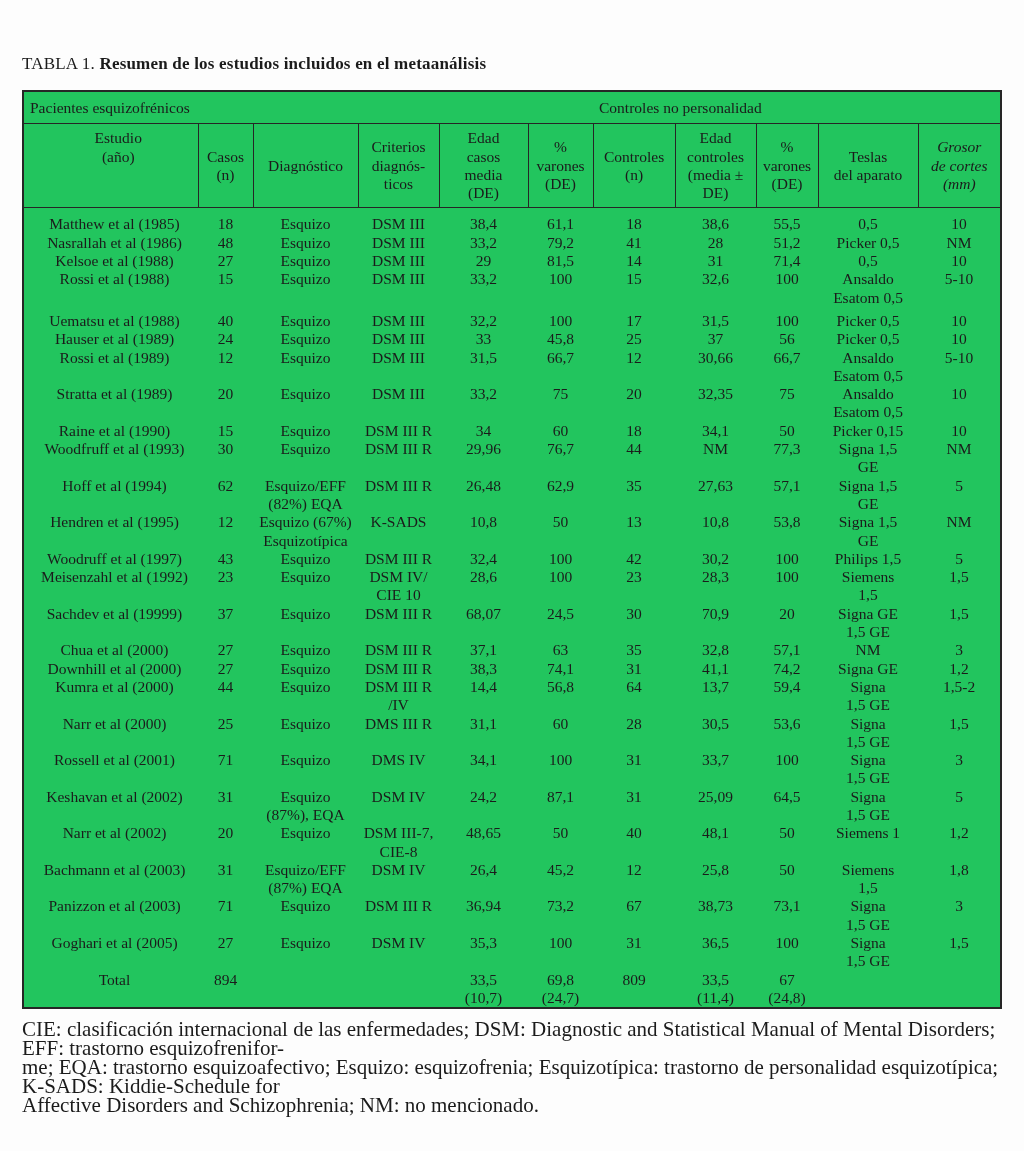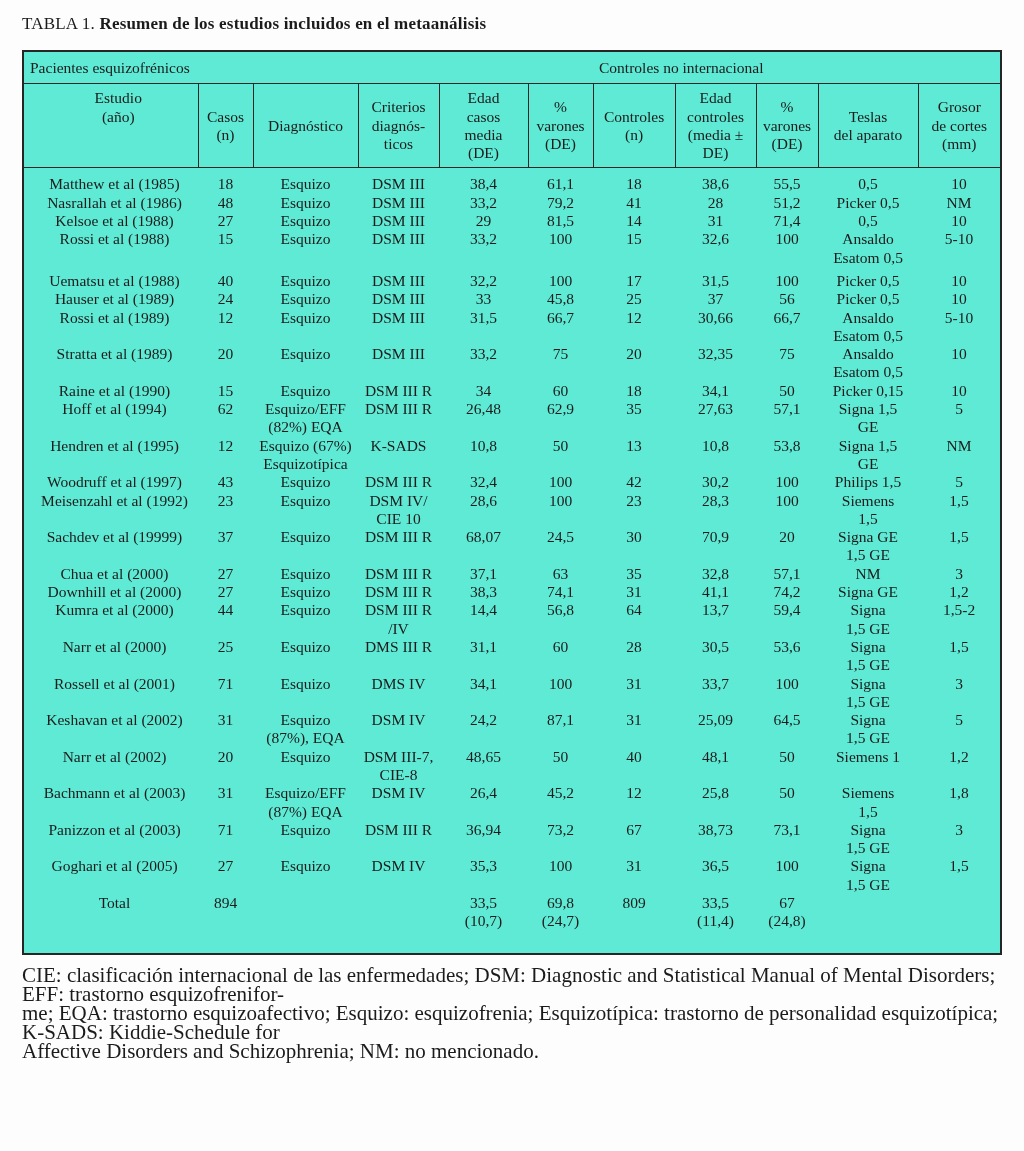--- a/index.html
+++ b/index.html
@@ -11,35 +11,36 @@
     font-family: "Liberation Serif", "DejaVu Serif", serif;
     color: #1b1b1b;
     -webkit-font-smoothing: antialiased;
   }
   .page {
     box-sizing: border-box;
     width: 1024px;
     height: 1112px;
     padding: 12px 22px 0 22px;
     overflow: hidden;
+    margin-top: 40px;
   }
   .title {
     font-size: 17px;
     margin: 2px 0 16px 0;
     letter-spacing: 0.2px;
   }
   .title .label { font-weight: normal; }
   .title .caption { font-weight: bold; }
 
   table.studies {
     border-collapse: collapse;
     table-layout: fixed;
     width: 978px;
     border: 2px solid #262626;
-    background: #5eead4;
+    background: #22c55e;
   }
   col.c1  { width: 175px; }
   col.c2  { width: 55px; }
   col.c3  { width: 105px; }
   col.c4  { width: 81px; }
   col.c5  { width: 89px; }
   col.c6  { width: 65px; }
   col.c7  { width: 82px; }
   col.c8  { width: 81px; }
   col.c9  { width: 62px; }
@@ -65,29 +66,29 @@
     padding: 5px 1px;
     height: 82px;
     box-sizing: border-box;
   }
   .col-cell.col-1 {
     text-align: center;
     vertical-align: top;
     padding-left: 16px;
     border-left: none;
   }
-  .col-cell.col-11 { border-right: none; }
+  .col-cell.col-11 { border-right: none; font-style: italic; }
 
   tbody td {
     text-align: center;
     vertical-align: top;
     padding: 0 1px;
   }
   tbody tr:first-child td { padding-top: 7px; }
-  tbody tr:last-child td { padding-bottom: 22px; }
+  tbody tr:last-child td { padding-bottom: 0; }
   td.study-cell {
     text-align: center;
     padding-left: 8px;
   }
   tr.gap-before td { padding-top: 5px; }
 
   .footnote {
     width: 978px;
     margin-top: 11px;
     font-size: 21px;
@@ -116,21 +117,21 @@
         <col class="c6">
       <col class="c7">
         <col class="c8">
         <col class="c9">
         <col class="c10">
         <col class="c11">
     </colgroup>
     <thead>
       <tr class="group-row" id="group-row">
           <th colspan="6" class="group-cell">Pacientes esquizofrénicos</th>
-          <th colspan="5" class="group-cell">Controles no internacional</th>
+          <th colspan="5" class="group-cell">Controles no personalidad</th>
         </tr>
       <tr class="header-row" id="header-row">
           <th class="col-cell col-1">Estudio
 (año)</th>
           <th class="col-cell col-2">Casos
 (n)</th>
           <th class="col-cell col-3">Diagnóstico</th>
           <th class="col-cell col-4">Criterios
 diagnós-
 ticos</th>
@@ -272,20 +273,34 @@
           <td class="val-cell">DSM III R</td>
           <td class="val-cell">34</td>
           <td class="val-cell">60</td>
           <td class="val-cell">18</td>
           <td class="val-cell">34,1</td>
           <td class="val-cell">50</td>
           <td class="val-cell">Picker 0,15</td>
           <td class="val-cell">10</td>
         </tr>
         <tr>
+          <td class="study-cell">Woodfruff et al (1993)</td>
+          <td class="val-cell">30</td>
+          <td class="val-cell">Esquizo</td>
+          <td class="val-cell">DSM III R</td>
+          <td class="val-cell">29,96</td>
+          <td class="val-cell">76,7</td>
+          <td class="val-cell">44</td>
+          <td class="val-cell">NM</td>
+          <td class="val-cell">77,3</td>
+          <td class="val-cell">Signa 1,5
+GE</td>
+          <td class="val-cell">NM</td>
+        </tr>
+        <tr>
           <td class="study-cell">Hoff et al (1994)</td>
           <td class="val-cell">62</td>
           <td class="val-cell">Esquizo/EFF
 (82%) EQA</td>
           <td class="val-cell">DSM III R</td>
           <td class="val-cell">26,48</td>
           <td class="val-cell">62,9</td>
           <td class="val-cell">35</td>
           <td class="val-cell">27,63</td>
           <td class="val-cell">57,1</td>

